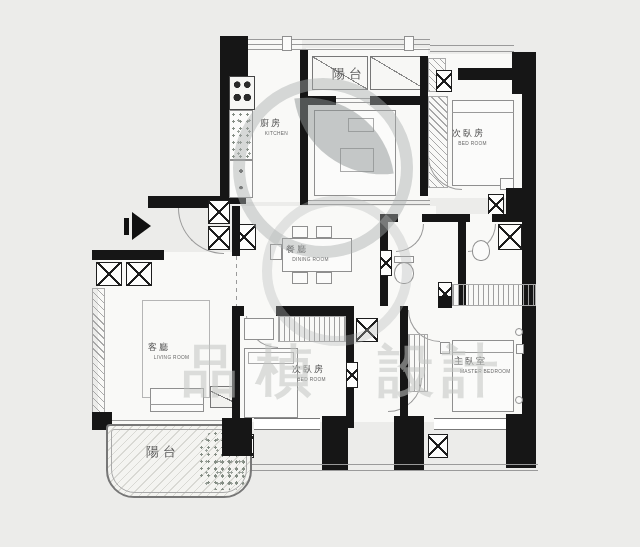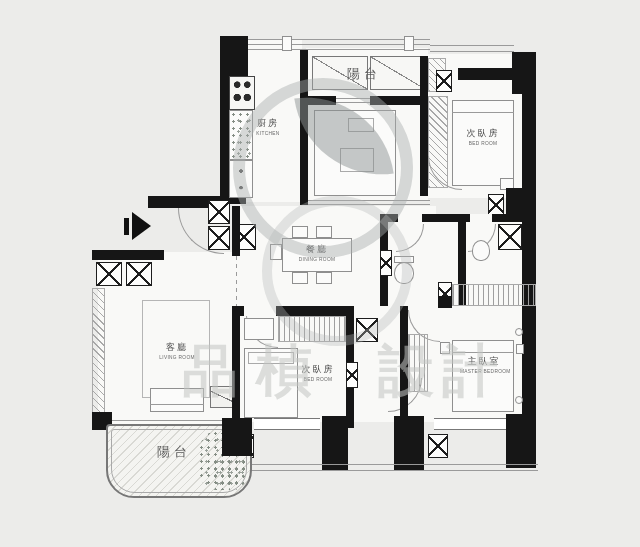--- a/index.html
+++ b/index.html
@@ -16,21 +16,21 @@
                        linear-gradient(135deg,transparent 47%,#1d1d1d 47%,#1d1d1d 53%,transparent 53%);}
   .hv{background-image:repeating-linear-gradient(90deg,#9f9f9f 0 1px,transparent 1px 5px);}
   .hd{background-image:repeating-linear-gradient(45deg,#a8a8a8 0 1px,transparent 1px 5px);}
   .fh{background:#f4f4f1;background-image:repeating-linear-gradient(-45deg,#d9d9d4 0 1px,transparent 1px 6px);}
   .speck{background-image:radial-gradient(#848d84 1px,transparent 1.3px),radial-gradient(#9aa19a 1px,transparent 1.3px);
          background-size:7px 7px,11px 11px;background-position:0 0,3px 4px;}
   .dash{background-image:repeating-linear-gradient(180deg,#9a9a9a 0 4px,transparent 4px 8px);width:1px;}
   .arc{border:0 solid #9a9a9a;background:transparent;}
   .arc.bl{border-left-width:1px;border-bottom-width:1px;border-radius:0 0 0 100%;}
   .arc.br{border-right-width:1px;border-bottom-width:1px;border-radius:0 0 100% 0;}
-  .rl{position:absolute;text-align:center;color:#4c4c4c;line-height:1.3;}
+  .rl{position:absolute;text-align:left;color:#4c4c4c;line-height:1.3;}
   .rl .zh{display:block;font-size:9px;letter-spacing:2px;white-space:nowrap;}
   .rl .en{display:block;font-size:6px;letter-spacing:.4px;color:#6a6a6a;transform:scale(.8);white-space:nowrap;}
   .balc .zh{font-size:13px;letter-spacing:4px;color:#5a5a5a;}
   .stove{border:1px solid #444;background:#f6f6f4;
     background-image:radial-gradient(circle at 30% 24%,#2a2a2a 3px,transparent 3.6px),
                      radial-gradient(circle at 72% 24%,#2a2a2a 3px,transparent 3.6px),
                      radial-gradient(circle at 30% 64%,#2a2a2a 3.4px,transparent 4px),
                      radial-gradient(circle at 72% 64%,#2a2a2a 3.4px,transparent 4px);}
   .sink{border:1px solid #8f8f8f;background:#fbfbfa;
     background-image:radial-gradient(circle at 50% 28%,#555 1.6px,transparent 2px),
@@ -186,21 +186,21 @@
 
   <div class="c fh" style="left:106px;top:424px;width:146px;height:74px;border:2px solid #777;border-radius:4px 4px 28px 28px"></div>
   <div class="c nob" style="left:111px;top:429px;width:136px;height:64px;border-radius:3px 3px 24px 24px"></div>
   <div class="c speck" style="left:198px;top:430px;width:48px;height:60px;border-radius:45% 55% 50% 40%"></div>
   <div class="c speck" style="left:212px;top:452px;width:34px;height:38px;border-radius:55% 45% 40% 55%"></div>
   <div class="c wall" style="left:222px;top:418px;width:30px;height:38px"></div>
 
   <div class="rl balc" style="left:332px;top:66px;width:64px">
     <span class="zh">陽台</span>
   </div>
-  <div class="rl" style="left:244px;top:118px;width:48px">
+  <div class="rl" style="left:260px;top:118px;width:48px">
     <span class="zh">廚房</span>
     <span class="en">KITCHEN</span>
   </div>
   <div class="rl" style="left:452px;top:128px;width:62px">
     <span class="zh">次臥房</span>
     <span class="en">BED ROOM</span>
   </div>
   <div class="rl" style="left:286px;top:244px;width:62px">
     <span class="zh">餐廳</span>
     <span class="en">DINING ROOM</span>

